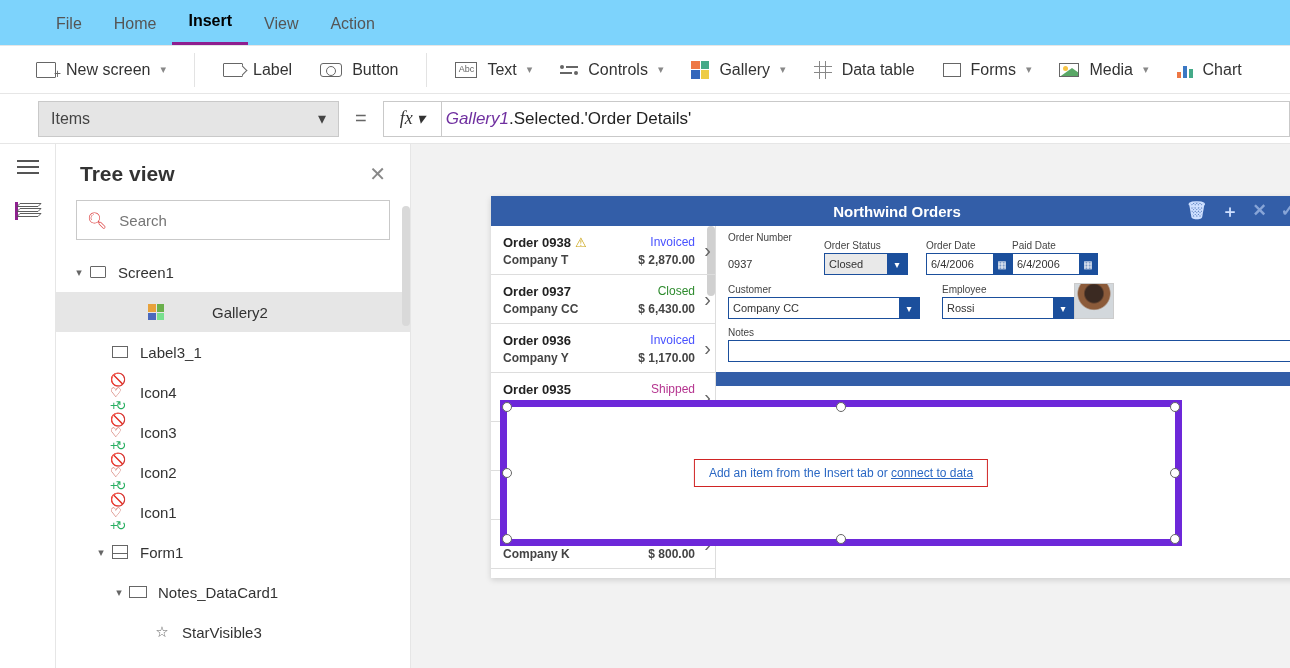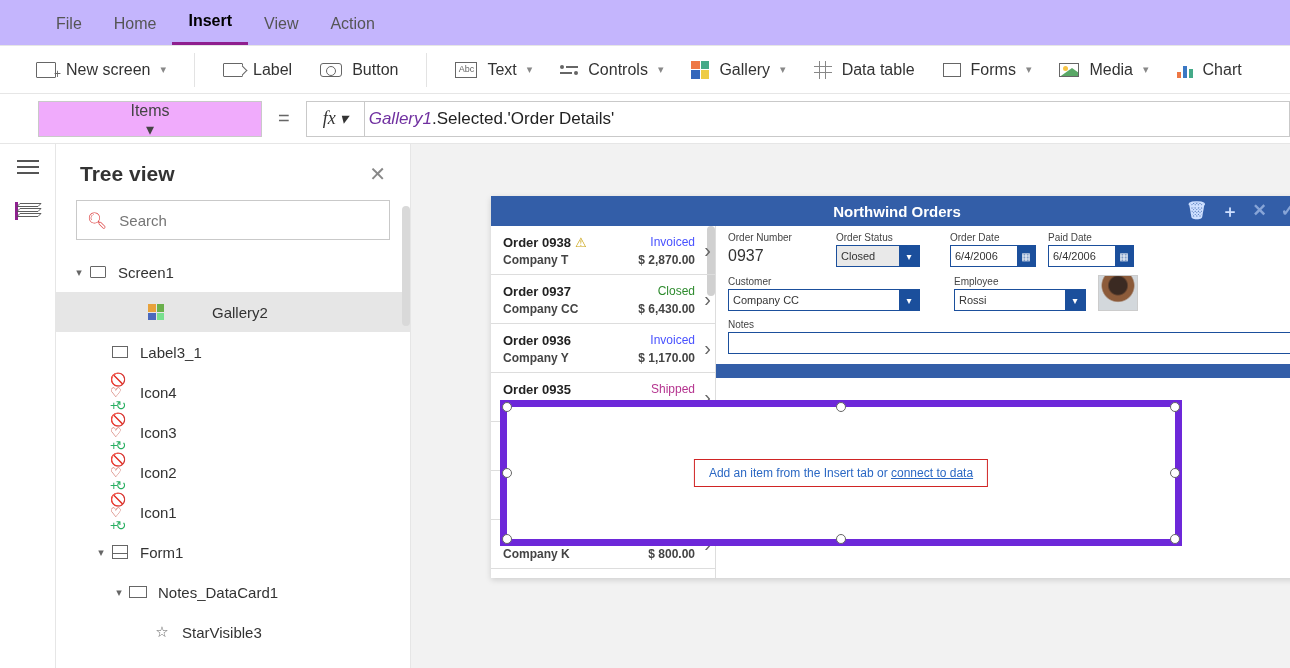--- a/index.html
+++ b/index.html
@@ -1,18 +1,18 @@
 <!DOCTYPE html>
 <html><head>
 <meta charset="utf-8">
 <style>
   * { box-sizing:border-box; font-family:"Segoe UI",Arial,sans-serif; }
   body { margin:0; width:1290px; height:668px; background:#fafafa; color:#333; overflow:hidden; }
   
-  .menu-bar { display:flex; align-items:flex-end; height:46px; padding:0 24px 0 40px; border-bottom:1px solid #e6e6e6; background:#c4b5fd; }
+  .menu-bar { display:flex; align-items:flex-end; height:46px; padding:0 24px 0 40px; border-bottom:1px solid #e6e6e6; background:#7dd3fc; }
   .menu-item { font-size:16px; color:#555; padding:10px 16px 12px 16px; cursor:pointer; }
   .menu-item.active { color:#000; font-weight:600; border-bottom:3px solid #8f1f8f; }
   .ribbon { display:flex; align-items:center; height:48px; padding:0 18px 0 36px; border-bottom:1px solid #e6e6e6; background:#fff; gap:28px; }
   .ribbon .sep { width:1px; height:34px; background:#e3e3e3; margin:0; }
   .rb-btn { display:flex; align-items:center; gap:10px; font-size:16px; color:#333; cursor:pointer; white-space:nowrap; }
   .rb-btn .chev { font-size:11px; color:#888; }
   .icon-box { width:20px; height:16px; border:1.5px solid #666; border-radius:1px; position:relative; }
   .icon-text { width:22px; height:16px; border:1.5px solid #666; position:relative; font-size:9px; line-height:12px; text-align:center; color:#666;}
   .icon-gallery { display:grid; grid-template-columns:1fr 1fr; grid-template-rows:1fr 1fr; gap:1px; width:18px; height:18px;}
   .icon-gallery span:nth-child(1){background:#e74;} .icon-gallery span:nth-child(2){background:#4a8;} .icon-gallery span:nth-child(3){background:#36b;} .icon-gallery span:nth-child(4){background:#ec4;}
@@ -29,21 +29,21 @@
   .icon-controls .sld{display:flex;align-items:center;gap:2px;}
   .icon-controls .sld .k{width:4px;height:4px;border-radius:50%;background:#666;}
   .icon-controls .sld .l{width:12px;height:2px;background:#666;}
   .icon-label{width:20px;height:14px;border:1.5px solid #666; border-radius:1px; position:relative;}
   .icon-label:after{content:"";position:absolute;right:-4px;top:3px;width:6px;height:6px;border:1.5px solid #666;border-left:none;border-bottom:none;transform:rotate(45deg);background:#fff;}
   .icon-button{width:22px;height:14px;border:1.5px solid #666;border-radius:3px;}
   .icon-button:before{content:"";display:block;width:8px;height:8px;margin:2px auto;border:1px solid #666;border-radius:50%;}
 
   
   .formula-row{display:flex;align-items:center;height:50px;padding:0 0 0 38px;background:#fff;border-bottom:1px solid #e6e6e6;gap:16px;}
-  .prop-select{width:224px;height:36px;border:1px solid #c9c9c9;background:#f0abfc;display:flex;align-items:center;justify-content:space-between;padding:0 12px;font-size:16px;color:#444;flex-direction:column;}
+  .prop-select{width:301px;height:36px;border:1px solid #c9c9c9;background:#e5e5e5;display:flex;align-items:center;justify-content:space-between;padding:0 12px;font-size:16px;color:#444;}
   .equals{font-size:20px;color:#666;}
   .fx-box{width:58px;height:36px;border:1px solid #c9c9c9;border-right:none;display:flex;align-items:center;justify-content:center;gap:4px;font-style:italic;}
   .fx-box .fx{font-family:"Times New Roman",serif;font-style:italic;font-size:18px;}
   .formula-input{flex:1;height:36px;border:1px solid #c9c9c9;padding:0 4px;font-family:Consolas,monospace;font-size:17px;display:flex;align-items:center;}
   .formula-input .ident{color:#7030a0;font-style:italic;}
   .formula-input .rest{color:#222;}
 
   
   .workspace{display:flex;height:524px;}
   .minirail{width:56px;border-right:1px solid #e6e6e6;background:#fff;display:flex;flex-direction:column;align-items:center;padding-top:16px;gap:28px;}
@@ -93,23 +93,23 @@
   .o-item .oid{font-weight:700;font-size:13px;color:#222;}
   .o-item .status{font-size:12px;}
   .o-item .bot{display:flex;justify-content:space-between;font-size:12px;color:#444;margin-top:2px;font-weight:bold;}
   .o-item .warn{color:#c9a20f;margin-left:4px;font-size:13px;}
   .o-item .chev-r{position:absolute;right:4px;top:50%;transform:translateY(-50%);font-size:20px;color:#666;}
   .st-Invoiced{color:#4952ff;} .st-Closed{color:#2e8b2e;} .st-Shipped{color:#b5348f;} .st-New{color:#333;}
 
   .form-area{flex:1;display:flex;flex-direction:column;}
   .detail-form{padding:6px 12px 10px 12px;}
   .lblf{font-size:10px;color:#444;margin-bottom:2px;}
-  .fld-row{display:flex;gap:12px;align-items:flex-end;margin-bottom:8px;}
+  .fld-row{display:flex;align-items:flex-end;margin-bottom:8px;}
   .fld{display:flex;flex-direction:column;}
-  .txt-plain{height:22px;font-size:16px;display:flex;align-items:center;}
+  .txt-plain{height:22px;font-size:11px;display:flex;align-items:center;margin-top:8px;}
   .sel{height:22px;border:1px solid #1b4f9c;font-size:11px;display:flex;align-items:center;justify-content:space-between;padding:0 0 0 4px;background:#fff;}
   .sel.gray{background:#e9e9e9;}
   .sel .dd{width:20px;height:100%;background:#1b4f9c;color:#fff;display:flex;align-items:center;justify-content:center;font-size:10px;}
   .date-in{height:22px;border:1px solid #1b4f9c;font-size:11px;display:flex;align-items:center;justify-content:space-between;padding:0 0 0 4px;}
   .date-in .cal{width:18px;height:100%;background:#1b4f9c;color:#fff;display:flex;align-items:center;justify-content:center;font-size:10px;}
   .avatar{width:40px;height:36px;background:radial-gradient(circle at 50% 28%,#3b2a22 0%,#3b2a22 28%,#8c5b3a 34%,#8c5b3a 50%,#d3d8dc 55%);border:1px solid #ccc;}
   .notes-in{height:22px;border:1.5px solid #1b4f9c;width:100%;}
   .blue-bar{height:14px;background:#335ea8;}
 
   

